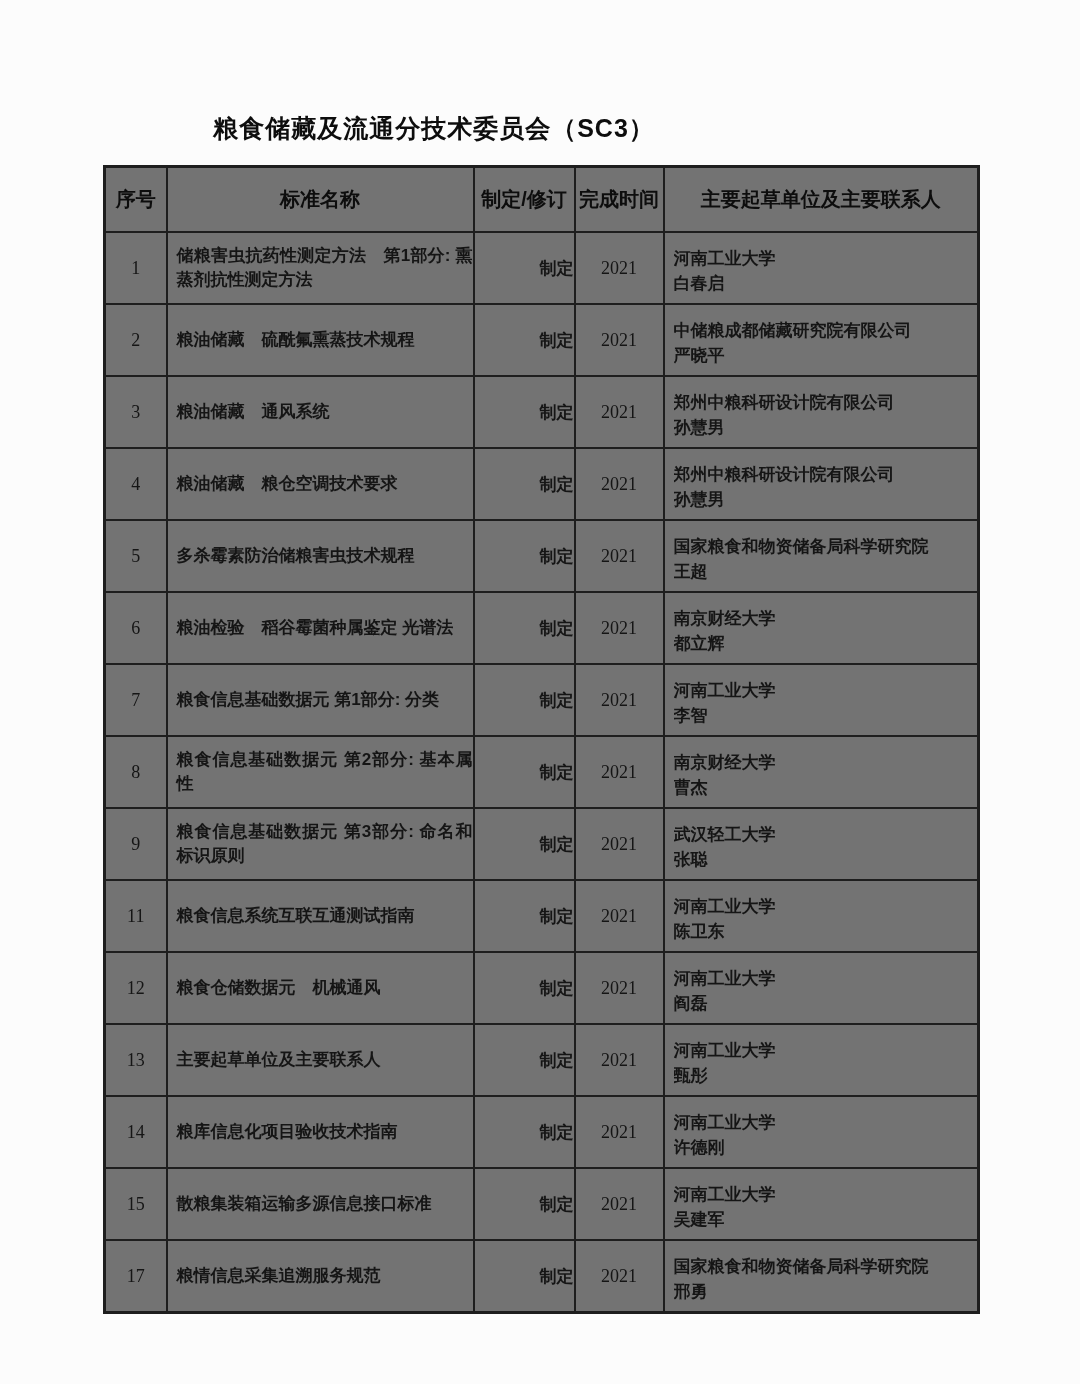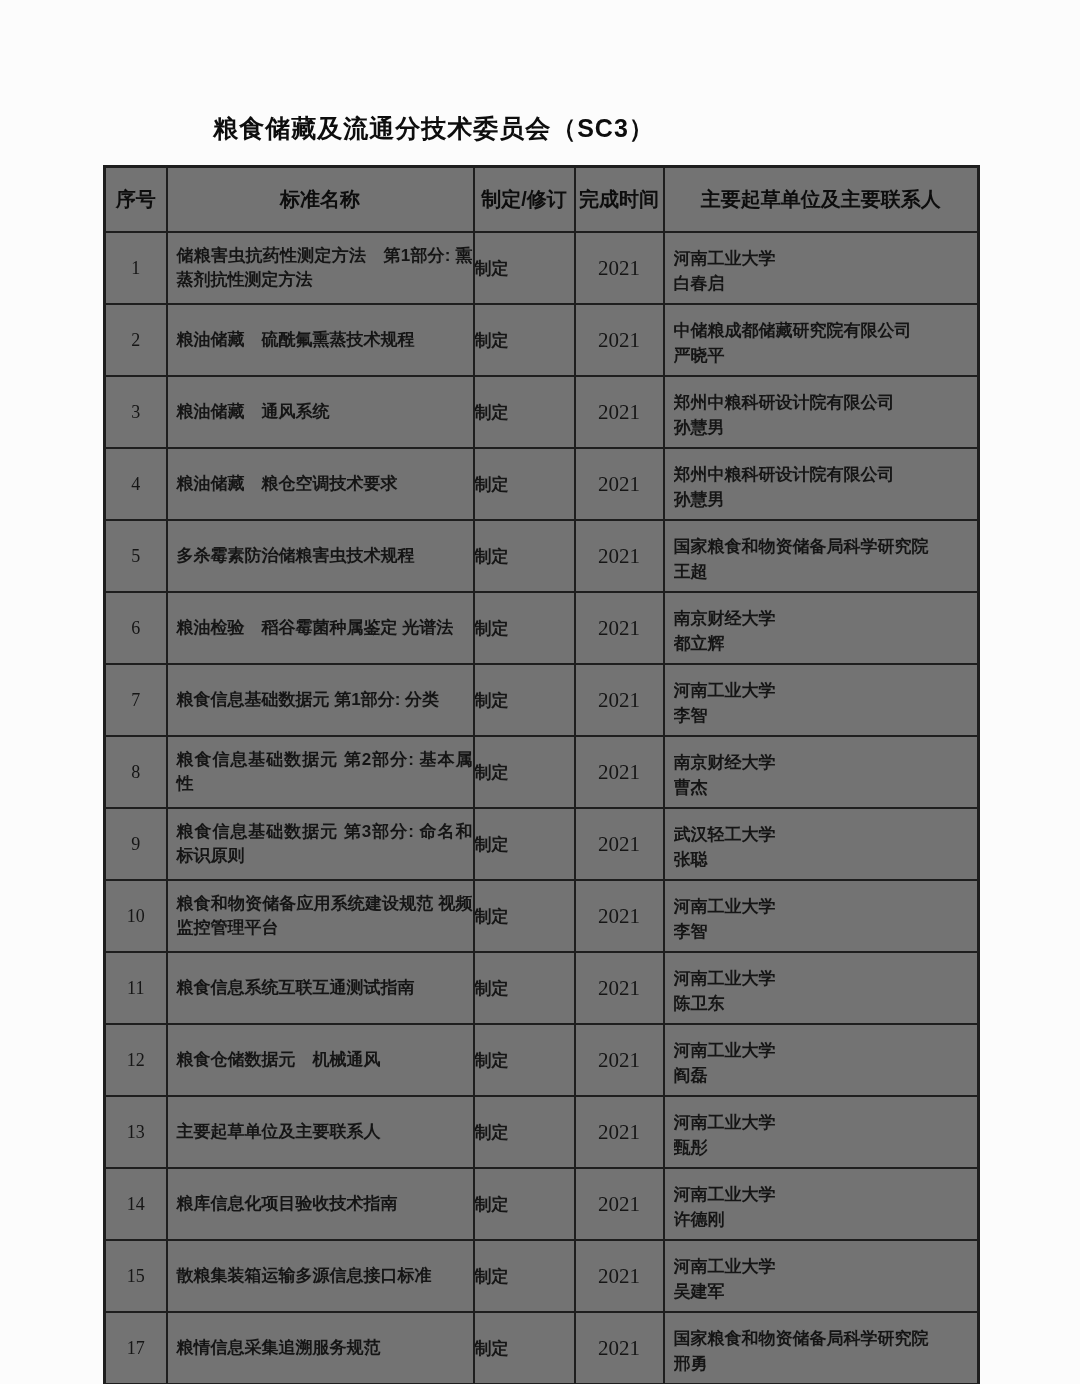--- a/index.html
+++ b/index.html
@@ -67,27 +67,27 @@
     font-family: "Liberation Serif", serif;
     font-size: 18px;
     font-weight: 400;
   }
   td.c-name {
     text-align: justify;
     padding: 2px 0 2px 9px;
     line-height: 24px;
   }
   td.c-action {
-    text-align: left;
+    text-align: right;
     margin-left: 22px;
   }
   td.c-year {
     text-align: center;
     font-family: "Liberation Serif", serif;
-    font-size: 21px;
+    font-size: 18px;
     font-weight: 400;
   }
   td.c-org {
     padding: 8px 4px 2px 9px;
     line-height: 25px;
   }
   td.c-org .line {
     white-space: nowrap;
     overflow: hidden;
   }
@@ -209,30 +209,20 @@
       <td class="c-no">9</td>
       <td class="c-name">粮食信息基础数据元 第3部分: 命名和标识原则</td>
       <td class="c-action">制定</td>
       <td class="c-year">2021</td>
       <td class="c-org">
         <div class="line">武汉轻工大学</div>
         <div class="line">张聪</div>
       </td>
     </tr>
 
-    <tr>
-      <td class="c-no">10</td>
-      <td class="c-name">粮食和物资储备应用系统建设规范 视频监控管理平台</td>
-      <td class="c-action">制定</td>
-      <td class="c-year">2021</td>
-      <td class="c-org">
-        <div class="line">河南工业大学</div>
-        <div class="line">李智</div>
-      </td>
-    </tr>
 
     <tr>
       <td class="c-no">11</td>
       <td class="c-name">粮食信息系统互联互通测试指南</td>
       <td class="c-action">制定</td>
       <td class="c-year">2021</td>
       <td class="c-org">
         <div class="line">河南工业大学</div>
         <div class="line">陈卫东</div>
       </td>

